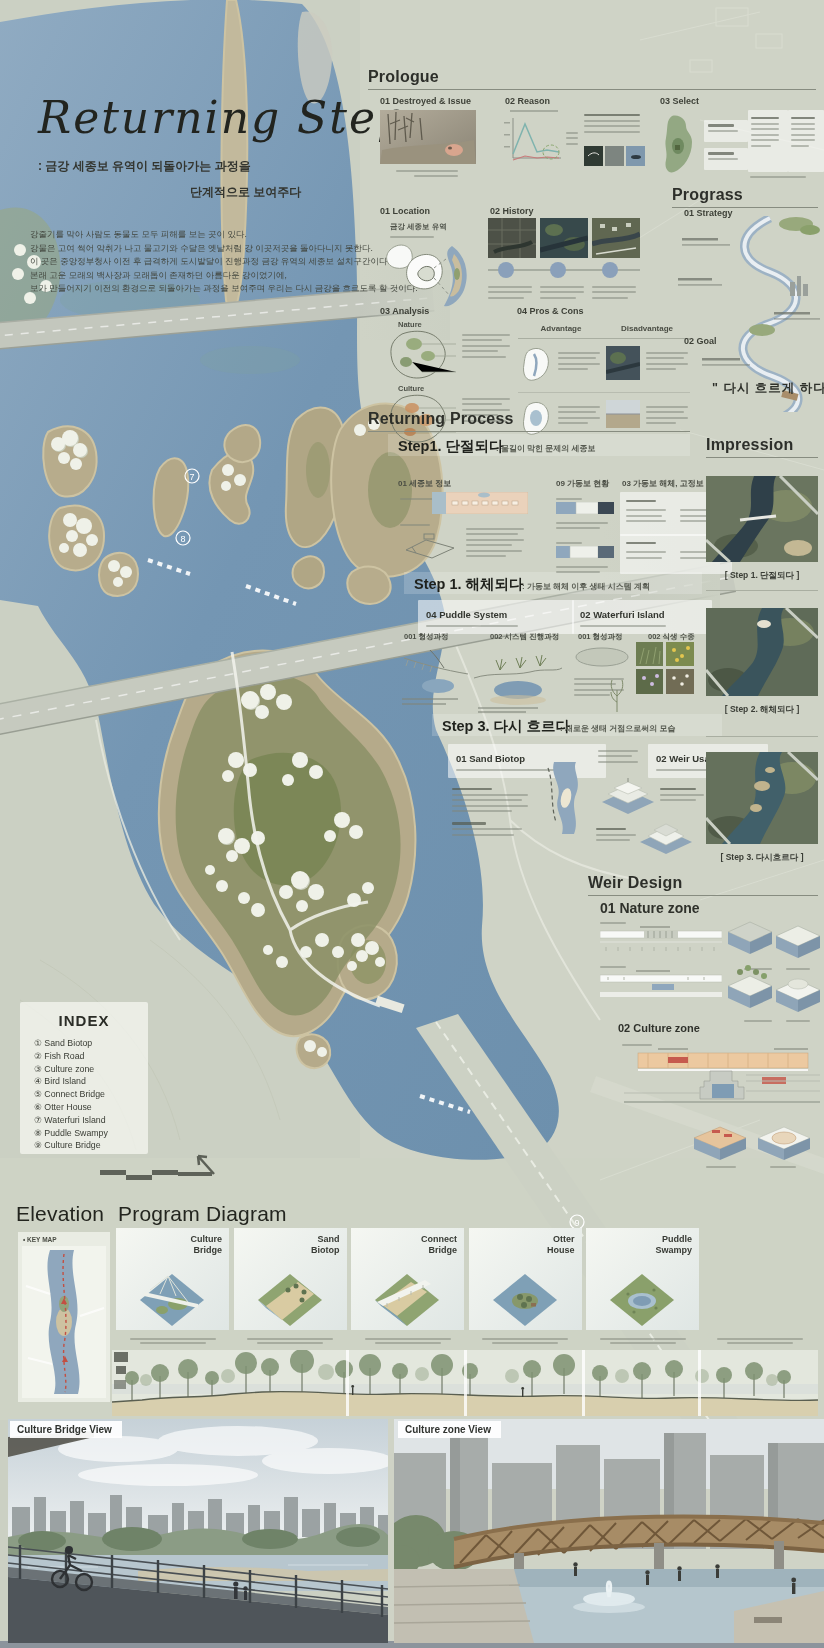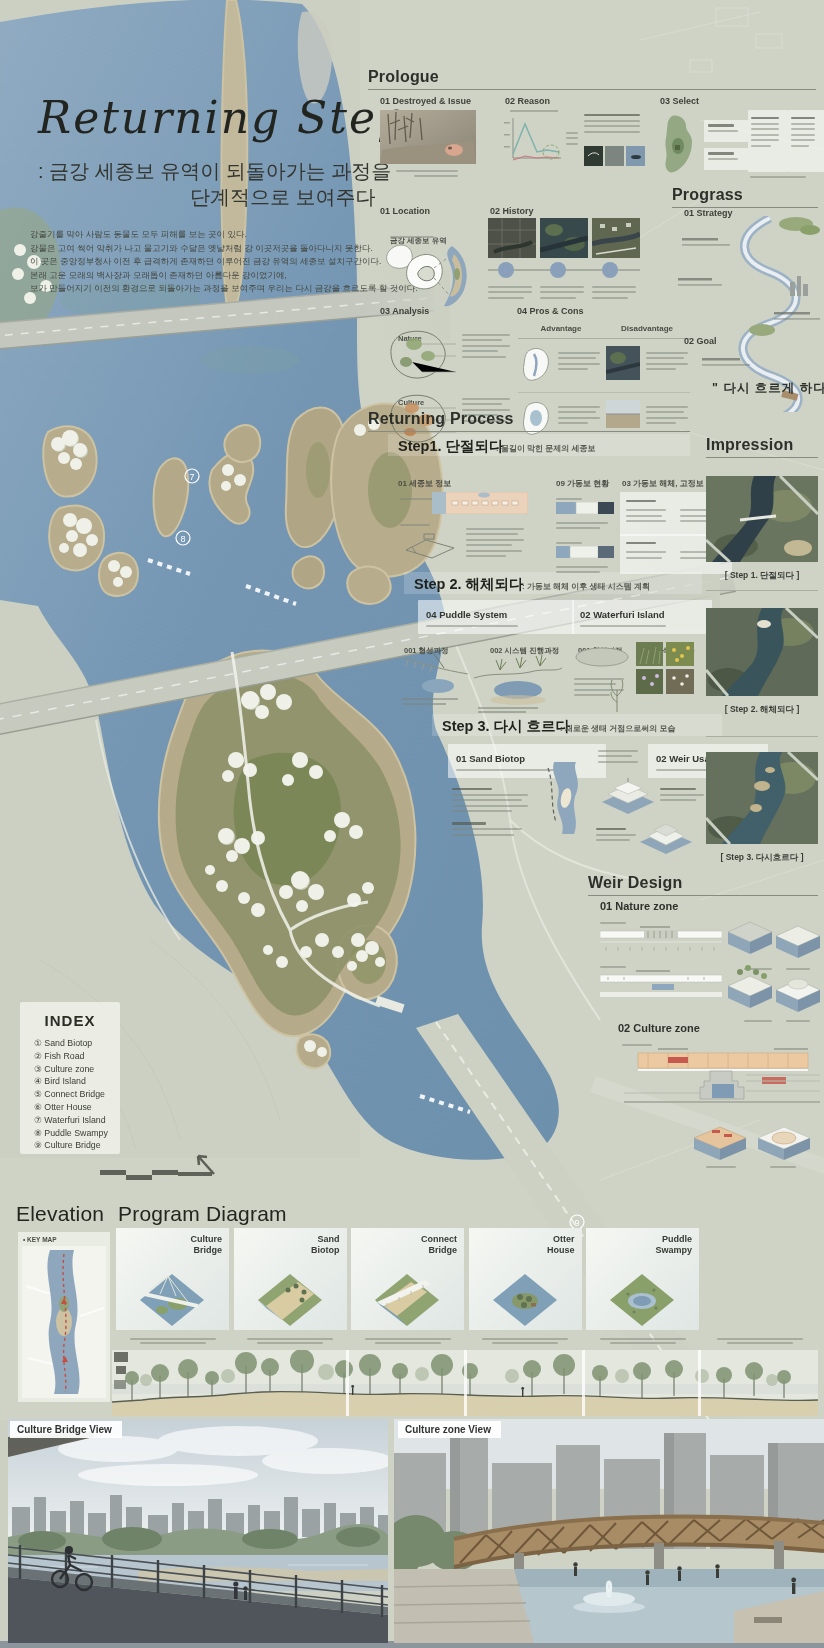--- a/index.html
+++ b/index.html
@@ -4,28 +4,28 @@
 <style>
   html,body{margin:0;padding:0;background:#9aa0a8;}
   #poster{position:relative;width:824px;height:1648px;background:#cbd0c3;overflow:hidden;
           font-family:"Liberation Sans",sans-serif;}
   .abs{position:absolute;}
   .sec-t{font-size:16px;font-weight:bold;color:#2d2f2a;border-bottom:1.5px solid #878c80;
          padding-bottom:3px;letter-spacing:.2px;}
   .big-t{font-size:21px;font-weight:normal;color:#23251f;letter-spacing:.2px;}
   .num{font-size:9px;font-weight:bold;color:#3e4138;white-space:nowrap;}
   .num2{font-size:8px;font-weight:bold;color:#4a4d44;white-space:nowrap;}
-  .tiny{font-size:7.5px;font-weight:bold;color:#4c5047;white-space:nowrap;margin-top:14px;}
+  .tiny{font-size:7.5px;font-weight:bold;color:#4c5047;white-space:nowrap;}
   .tl{display:block;height:2px;background:#80857a;opacity:.5;border-radius:1px;margin:3.5px 0;}
   .tlb{display:block;height:2.5px;background:#565b50;opacity:.7;border-radius:1px;margin:3.5px 0;}
   .wbox{background:rgba(255,255,255,.55);border-radius:1px;}
   .cap{font-size:8.5px;font-weight:bold;color:#3a3d36;text-align:center;}
   .title{font-family:"DejaVu Serif",serif;font-style:italic;font-weight:400;font-size:44px;
          color:#22241f;letter-spacing:2px;white-space:nowrap;}
-  .subtitle{font-size:20px;font-weight:normal;color:#33352f;white-space:nowrap;}
+  .subtitle{font-size:12px;font-weight:bold;color:#33352f;white-space:nowrap;}
   .intro{font-size:8.5px;color:#41453d;line-height:13.5px;white-space:nowrap;}
   .stept{font-size:14.5px;font-weight:bold;color:#1f211c;white-space:nowrap;}
   .stepd{font-size:8px;font-weight:bold;color:#565a50;white-space:nowrap;}
   .boxt{font-size:9.5px;font-weight:bold;color:#33362f;white-space:nowrap;}
   .quote{font-size:12.5px;font-weight:bold;color:#2e302a;letter-spacing:1px;white-space:nowrap;}
   .idx-t{font-size:15px;font-weight:bold;color:#2b2d27;letter-spacing:1px;text-align:center;}
   .idx-i{font-size:8.8px;color:#3a3d35;line-height:12.8px;white-space:nowrap;}
   .cardlab{font-size:9px;font-weight:bold;color:#383b35;text-align:right;line-height:10.5px;
            white-space:pre-line;}
   .viewlab{background:rgba(255,255,255,.93);font-size:10px;font-weight:bold;color:#30332f;
@@ -231,21 +231,21 @@
 
     <rect y="1641" width="824" height="7" fill="#8c949c"></rect>
   </svg>
 
   <div class="abs title" style="left:38px;top:92px">Returning Step</div>
   <div class="abs subtitle" style="left:38px;top:158px">: 금강 세종보 유역이 되돌아가는 과정을</div>
   <div class="abs subtitle" style="left:190px;top:184px">단계적으로 보여주다</div>
   <div class="abs" style="left:30px;top:228px">
     <div class="intro">강줄기를 막아 사람도 동물도 모두 피해를 보는 곳이 있다.</div>
     <div class="intro">강물은 고여 썩어 악취가 나고 물고기와 수달은 옛날처럼 강 이곳저곳을 돌아다니지 못한다.</div>
-    <div class="intro">이 곳은 중앙정부청사 이전 후 급격하게 존재하던 이루어진 금강 유역의 세종보 설치구간이다.</div>
+    <div class="intro">이 곳은 중앙정부청사 이전 후 급격하게 도시발달이 진행과정 금강 유역의 세종보 설치구간이다.</div>
     <div class="intro">본래 고운 모래의 백사장과 모래톱이 존재하던 아름다운 강이었기에,</div>
     <div class="intro">보가 만들어지기 이전의 환경으로 되돌아가는 과정을 보여주며 우리는 다시 금강을 흐르도록 할 것이다.</div>
   </div>
 
   <div class="abs sec-t" style="left:368px;top:68px;width:448px">Prologue</div>
   <div class="abs num" style="left:380px;top:96px">01 Destroyed &amp; Issue</div>
   <svg class="abs" style="left:380px;top:110px" width="96" height="54" viewBox="0 0 96 54">
     <defs>
         <linearGradient id="ph1" x1="0" y1="0" x2="1" y2="1">
       <stop offset="0" stop-color="#b3ac9b"></stop>
@@ -592,21 +592,21 @@
           <i class="tl" style="width:40px"></i>
           <i class="tl" style="width:36px"></i>
         </span>
       <span style="flex:1">
           <i class="tl" style="width:40px"></i>
           <i class="tl" style="width:36px"></i>
         </span>
     </div>
   </div>
 
-  <div class="abs stept" style="left:414px;top:575px">Step 2. 해체되다</div>
+  <div class="abs stept" style="left:414px;top:575px">Step 1. 해체되다</div>
   <div class="abs stepd" style="left:522px;top:581px">: 가동보 해체 이후 생태 시스템 계획</div>
   <div class="abs wbox" style="left:418px;top:600px;width:140px;height:26px;padding:4px 8px">
     <span class="boxt">04 Puddle System</span>
     <i class="tl" style="width:92px;margin-top:3px"></i>
   </div>
   <div class="abs wbox" style="left:572px;top:600px;width:124px;height:26px;padding:4px 8px">
     <span class="boxt">02 Waterfuri Island</span>
     <i class="tl" style="width:86px;margin-top:3px"></i>
   </div>
   <div class="abs tiny" style="left:404px;top:632px">001 형성과정</div>
@@ -767,21 +767,21 @@
     <ellipse cx="56" cy="34" rx="8" ry="5" fill="#c0b38d"></ellipse>
       <ellipse cx="50" cy="56" rx="6" ry="4" fill="#c0b38d"></ellipse>
     <ellipse cx="64" cy="18" rx="5" ry="3" fill="#c0b38d"></ellipse>
     <g stroke="#c9cec3" stroke-width="3">
         <path d="M82,0 L112,28 M0,66 L24,92"></path>
       </g>
   </svg>
   <div class="abs cap" style="left:706px;top:852px;width:112px">[ Step 3. 다시흐르다 ]</div>
 
   <div class="abs sec-t" style="left:588px;top:874px;width:230px">Weir Design</div>
-  <div class="abs" style="left:600px;top:900px;font-size:11px;font-weight:bold;color:#2f312b">01 Nature zone</div>
+  <div class="abs" style="left:600px;top:900px;font-size:14px;font-weight:bold;color:#2f312b">01 Nature zone</div>
   <div class="abs" style="left:600px;top:918px">
       <i class="tl" style="width:26px"></i>
     </div>
   <svg class="abs" style="left:600px;top:926px" width="122" height="30" viewBox="0 0 122 30">
     <rect x="40" y="0" width="30" height="2" fill="#878c80" opacity=".6"></rect>
     <rect x="0" y="5" width="122" height="7" fill="rgba(255,255,255,.85)" stroke="#b7bcae" stroke-width=".5"></rect>
     <rect x="44" y="5" width="34" height="7" fill="#c9cdc2"></rect>
     <g stroke="#9aa094">
         <path d="M48,5 V12 M54,5 V12 M60,5 V12 M66,5 V12 M72,5 V12"></path>
       </g>
@@ -871,21 +871,21 @@
       <polygon points="116,24 90,35 90,46 116,35" fill="#7d94a8"></polygon>
     <ellipse cx="90" cy="24" rx="12" ry="6" fill="#e8d6bb" stroke="#c3a078" stroke-width=".6"></ellipse>
   </svg>
   <div class="abs" style="left:706px;top:1162px">
       <i class="tl" style="width:30px"></i>
     </div>
   <div class="abs" style="left:770px;top:1162px">
       <i class="tl" style="width:26px"></i>
     </div>
 
-  <div class="abs" style="left:20px;top:1002px;width:100px;height:152px;background:rgba(243,245,238,.78);border-radius:2px">
+  <div class="abs" style="left:20px;top:1002px;width:128px;height:152px;background:rgba(243,245,238,.78);border-radius:2px">
     <div class="idx-t" style="margin-top:10px">INDEX</div>
     <div style="margin:8px 0 0 14px">
       <div class="idx-i">① Sand Biotop</div>
       <div class="idx-i">② Fish Road</div>
       <div class="idx-i">③ Culture zone</div>
       <div class="idx-i">④ Bird Island</div>
       <div class="idx-i">⑤ Connect Bridge</div>
       <div class="idx-i">⑥ Otter House</div>
       <div class="idx-i">⑦ Waterfuri Island</div>
       <div class="idx-i">⑧ Puddle Swampy</div>

